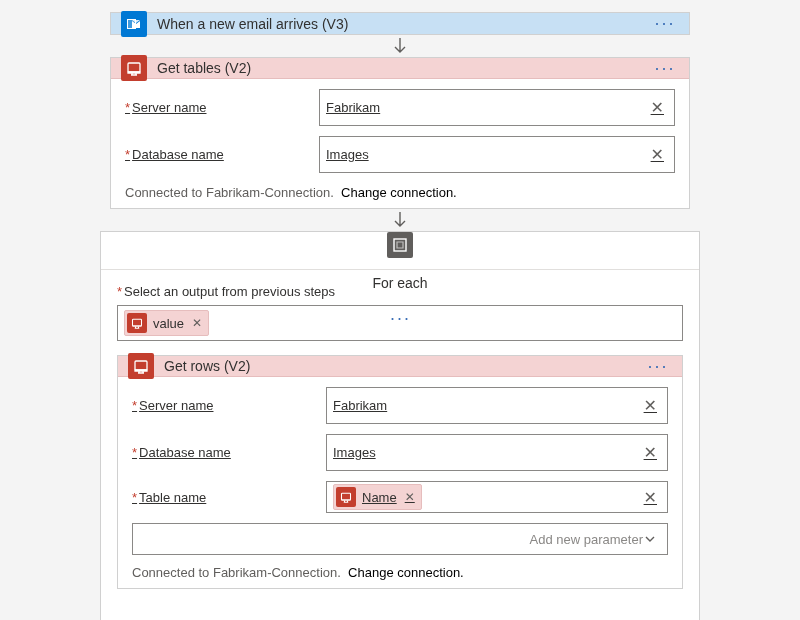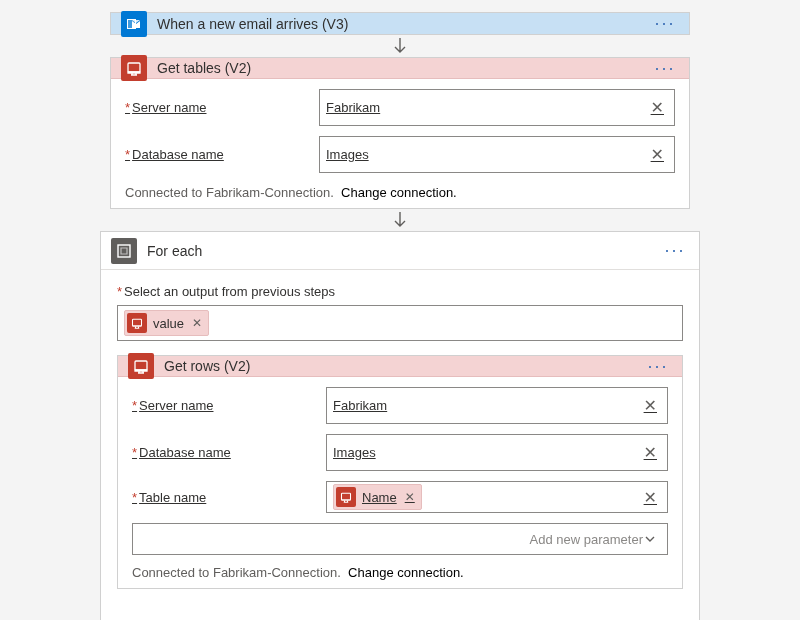--- a/index.html
+++ b/index.html
@@ -80,22 +80,22 @@
   .connected-row {
     font-size: 13px; color: #605e5c; padding: 2px 0 0 0;
   }
   .link { color: #000000; cursor: pointer; }
   .arrow-down {
     height: 22px; display:flex;align-items:center;justify-content:center;
     color:#605e5c;
   }
   .foreach-card { width: 600px; }
   .foreach-hdr {
-    display:flex;align-items:center;height:38px;padding:0 10px;gap:10px;
-    background:#fff;border-bottom:1px solid #e1dfdd;
+    display:flex;align-items:center;height:38px;padding:0 10px;gap:17px;
+    background:#fff;border-bottom:1px solid #e1dfdd;flex-direction:column;
   }
   .foreach-body { padding:14px 16px; }
   .label-line { font-size:13px;color:#323130;margin-bottom:6px; }
   .token-box {
     border:1px solid #8a8886;background:#fff;
     padding:4px 6px;display:flex;align-items:center;
   }
   .token {
     display:inline-flex;align-items:center;gap:6px;
     background:#f4d3d3;border:1px solid #e6bdbd;

